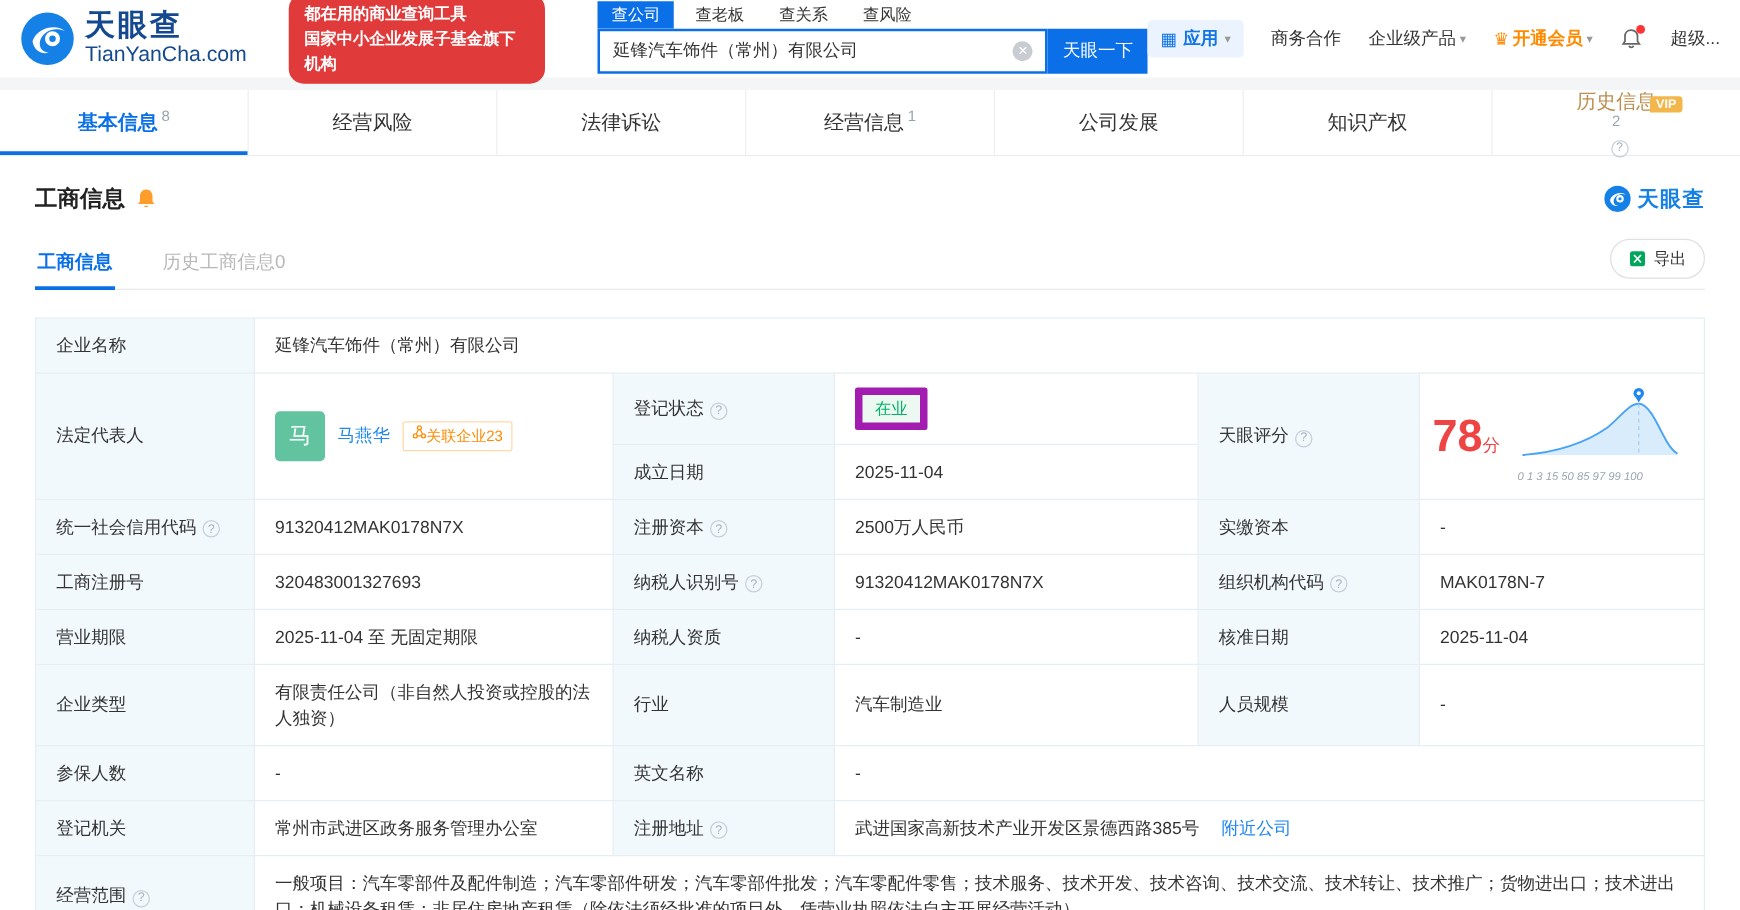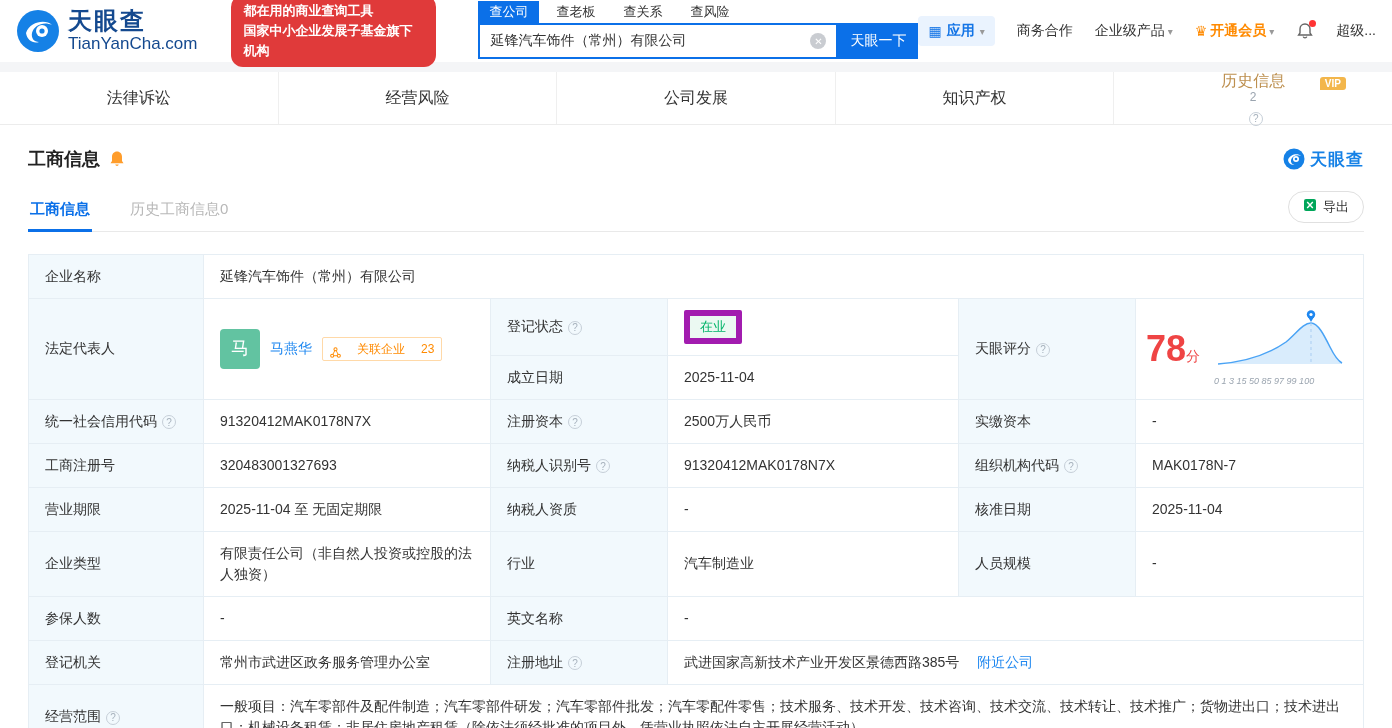--- a/index.html
+++ b/index.html
@@ -47,30 +47,30 @@
   .sec-head { display:flex; align-items:center; }
   .sec-title { font-size:18px; font-weight:bold; color:#222; }
   .sec-bell { margin-left:8px; display:flex; cursor:pointer; }
   .sec-logo { margin-left:auto; display:flex; align-items:center; gap:5px; }
   .sec-logo span { font-size:17px; font-weight:bold; color:#1581e6; letter-spacing:1px; }
 
   .subtab-row { display:flex; align-items:flex-end; margin-top:20px; border-bottom:1px solid #e9e9e9; }
   .subtab { font-size:15px; padding:0 2px 12px; margin-right:36px; cursor:pointer; color:#b8b8b8; position:relative; }
   .subtab.active { color:#0b70e8; font-weight:bold; }
   .subtab.active::after { content:""; position:absolute; left:0; right:0; bottom:-1px; height:3px; background:#0b70e8; }
-  .export-btn { margin-left:auto; margin-bottom:8px; border:1px solid #e0e0e0; border-radius:16px; background:#fff; padding:6px 14px; font-size:13px; color:#333; display:flex; align-items:flex-start; gap:6px; cursor:pointer; font-family:inherit; }
+  .export-btn { margin-left:auto; margin-bottom:8px; border:1px solid #e0e0e0; border-radius:16px; background:#fff; padding:6px 14px; font-size:13px; color:#333; display:flex; align-items:center; gap:6px; cursor:pointer; font-family:inherit; }
 
   
   table.info { width:100%; border-collapse:collapse; margin-top:22px; font-size:14px; }
   table.info td { border:1px solid #e6eef4; padding:11px 16px; vertical-align:middle; line-height:1.5; }
   td.lbl { background:#f2f9fd; color:#333; }
   .badge-green { display:inline-block; background:#ebf9f2; border:6px solid #a21caf; color:#00b368; font-size:13px; padding:1px 10px; border-radius:2px; }
   .rep { display:flex; align-items:center; gap:10px; }
   .avatar { width:40px; height:40px; border-radius:4px; background:#62c3a1; color:#fff; font-size:18px; display:flex; align-items:center; justify-content:center; cursor:pointer; flex:none; }
-  .rel-badge { display:inline-flex; align-items:flex-end; gap:16px; border:1px solid #ffd9a8; border-radius:2px; color:#ff8a00; font-size:12px; padding:2px 7px; cursor:pointer; white-space:nowrap; }
+  .rel-badge { display:inline-flex; align-items:flex-start; gap:0; border:1px solid #ffd9a8; border-radius:2px; color:#ff8a00; font-size:12px; padding:2px 7px; cursor:pointer; white-space:nowrap; }
   .score-cell { padding:6px 10px !important; }
   .score-flex { display:flex; align-items:center; gap:14px; }
   .score-num { color:#ef4444; font-weight:bold; font-size:36px; line-height:1; white-space:nowrap; }
   .score-unit { font-size:14px; font-weight:normal; }
   .ticks { width:132px; font-size:9px; color:#9aa4af; display:flex; justify-content:space-between; letter-spacing:0; margin-top:1px; white-space:pre;font-style:italic; }
   .addr-link { margin-left:14px; }
 </style>
 </head>
 <body>
 
@@ -134,25 +134,33 @@
       </svg>
       <span class="bell-dot"></span>
     </div>
     <div class="hdr-item">
       <span>超级...</span>
     </div>
   </div>
 </header>
 
 <nav class="main-tabs">
+  <div class="main-tab active">
+    <span>基本信息</span>
+    <span class="tab-count">8</span>
+  </div>
+  <div class="main-tab">
+    <span>经营风险</span>
+  </div>
   <div class="main-tab">
     <span>法律诉讼</span>
   </div>
   <div class="main-tab">
-    <span>经营风险</span>
+    <span>经营信息</span>
+    <span class="tab-count">1</span>
   </div>
   <div class="main-tab">
     <span>公司发展</span>
   </div>
   <div class="main-tab">
     <span>知识产权</span>
   </div>
   <div class="main-tab">
     <span class="vip-tag">VIP</span>
     <span class="tab-gold">历史信息</span>

